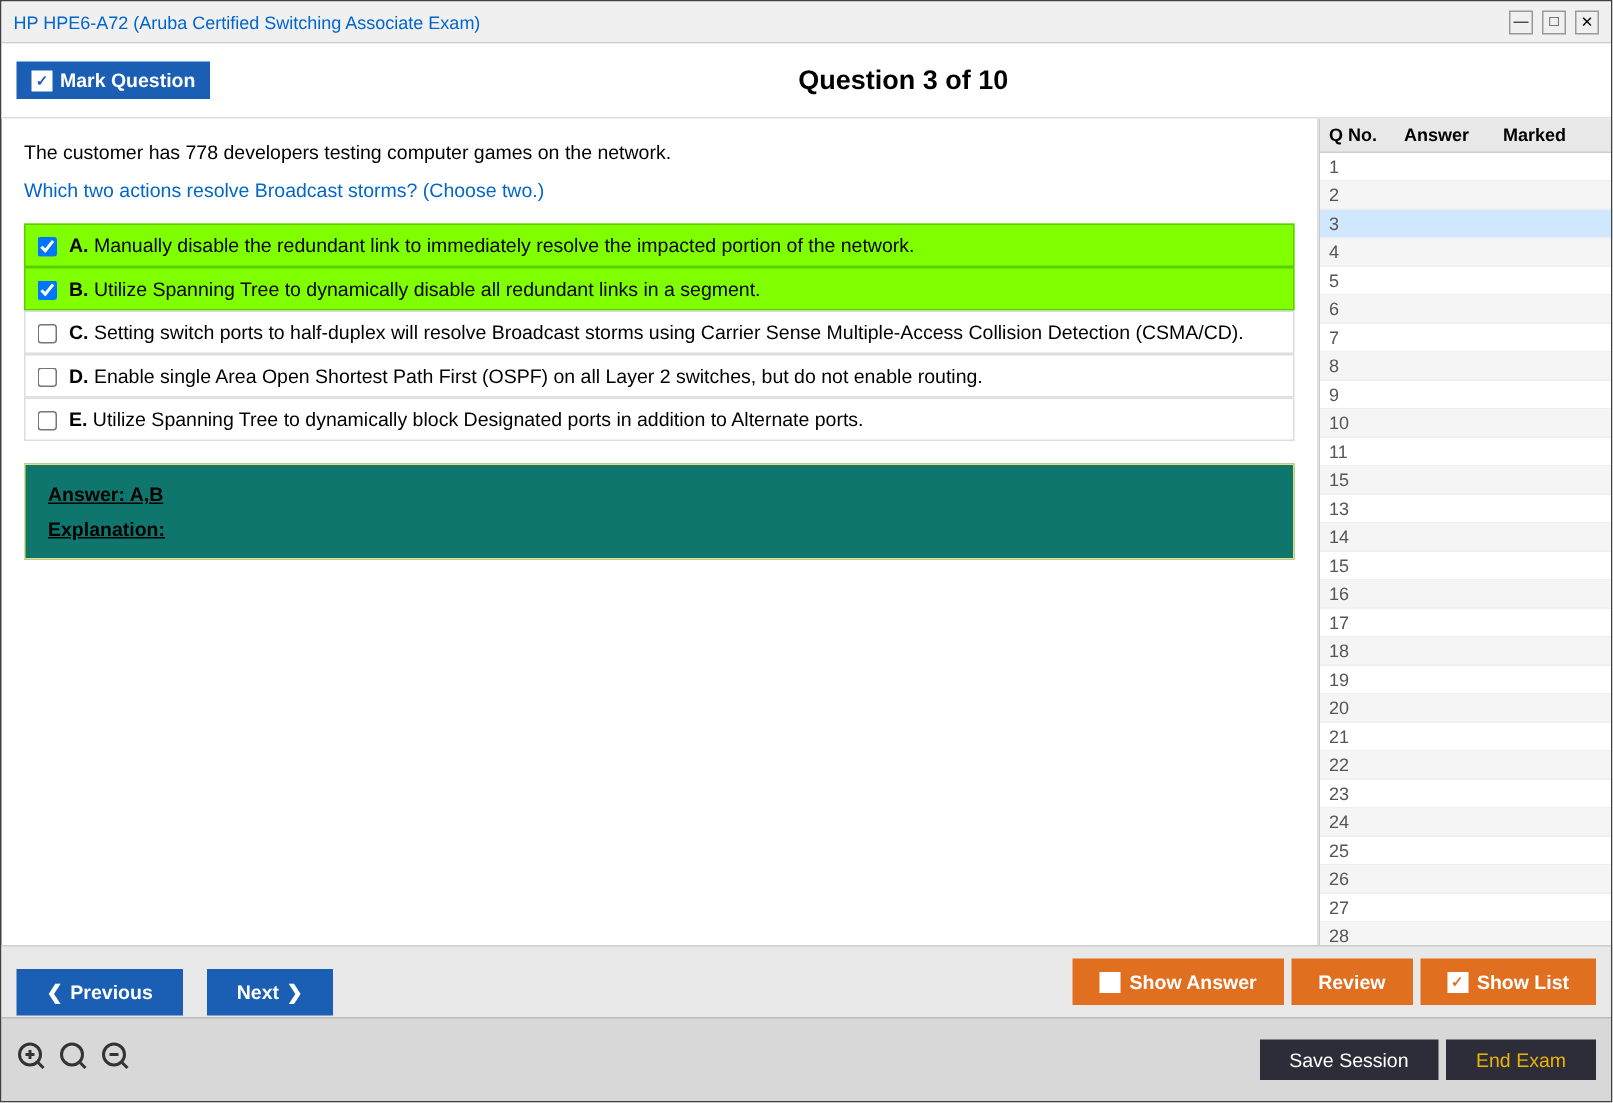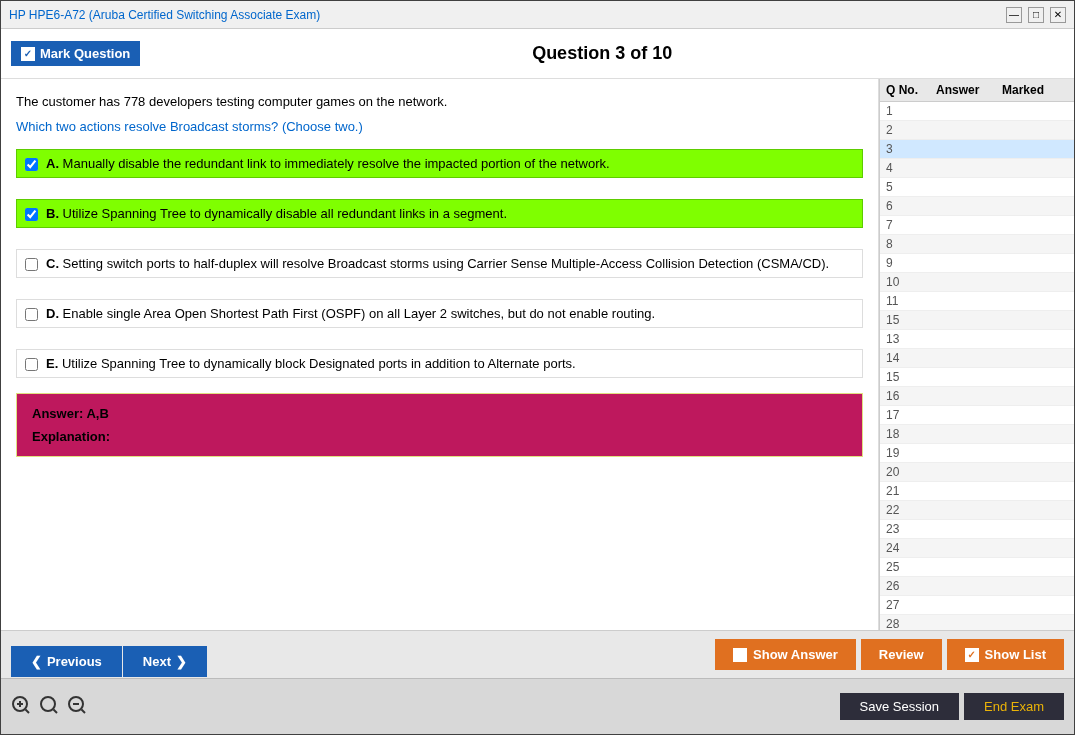--- a/index.html
+++ b/index.html
@@ -22,43 +22,43 @@
 
     
     .main { display: flex; flex: 1; overflow: hidden; }
     
     
     .question-panel { flex: 1; padding: 15px; overflow-y: auto; border-right: 1px solid #ddd; }
     .question-text { font-size: 13px; color: #000; margin-bottom: 10px; }
     .question-sub { font-size: 13px; color: #0066cc; margin-bottom: 15px; }
     
     
-    .options { display: flex; flex-direction: column; gap: 21px; margin-bottom: 15px; }
+    .options { display: flex; flex-direction: column; gap: 0; margin-bottom: 15px; }
     .option { display: flex; align-items: flex-start; padding: 6px 8px; border: 1px solid #ddd; cursor: pointer; }
     .option.selected-green { background: #7fff00; border-color: #5dcc00; }
     .option input[type=checkbox] { margin-right: 8px; margin-top: 2px; flex-shrink: 0; }
     .option-text { font-size: 13px; color: #000; }
     .option-text span.letter { font-weight: bold; }
 
     
-    .answer-box { background: #be185d; border: 1px solid #e0e080; padding: 12px 15px; margin-top: 10px; }
+    .answer-box { background: #0f766e; border: 1px solid #e0e080; padding: 12px 15px; margin-top: 10px; text-decoration: underline; }
     .answer-line { font-size: 13px; font-weight: bold; color: #000; margin-bottom: 8px; }
     .explanation-label { font-size: 13px; font-weight: bold; color: #000; }
 
     
     .qlist-panel { width: 195px; background: #fff; border-left: 1px solid #ccc; display: flex; flex-direction: column; overflow: hidden; }
     .qlist-header { display: grid; grid-template-columns: 50px 1fr 1fr; background: #e8e8e8; border-bottom: 1px solid #ccc; padding: 4px 6px; font-size: 12px; font-weight: bold; }
     .qlist-body { flex: 1; overflow-y: scroll; }
     .qlist-row { display: grid; grid-template-columns: 50px 1fr 1fr; padding: 2px 6px; font-size: 12px; color: #555; border-bottom: 1px solid #eee; }
     .qlist-row:nth-child(even) { background: #f5f5f5; }
     .qlist-row.active { background: #d0e8ff; }
 
     
     .bottom-toolbar { background: #e8e8e8; border-top: 1px solid #ccc; padding: 6px 10px; display: flex; align-items: center; justify-content: space-between; height: 48px; }
-    .nav-group { display: flex; gap: 1px; margin-top: 13px; }
+    .nav-group { display: flex; gap: 16px; margin-top: 13px; }
     .nav-btn { background: #1a5fb4; color: #fff; border: none; padding: 8px 20px; cursor: pointer; font-size: 13px; font-weight: bold; display: flex; align-items: center; gap: 5px; }
     .nav-btn .arrow-left::before { content: '❮'; }
     .nav-btn .arrow-right::after { content: '❯'; }
     
     .center-group { display: flex; gap: 5px; }
     .show-answer-btn { background: #e07020; color: #fff; border: none; padding: 8px 18px; cursor: pointer; font-size: 13px; font-weight: bold; display: flex; align-items: center; gap: 6px; }
     .show-answer-btn .sq-icon { width: 14px; height: 14px; background: #fff; }
     .review-btn { background: #e07020; color: #fff; border: none; padding: 8px 18px; cursor: pointer; font-size: 13px; font-weight: bold; }
     .show-list-btn { background: #e07020; color: #fff; border: none; padding: 8px 18px; cursor: pointer; font-size: 13px; font-weight: bold; display: flex; align-items: center; gap: 6px; }
     .show-list-btn .chk-icon2 { width: 14px; height: 14px; background: #fff; display: flex; align-items: center; justify-content: center; }

